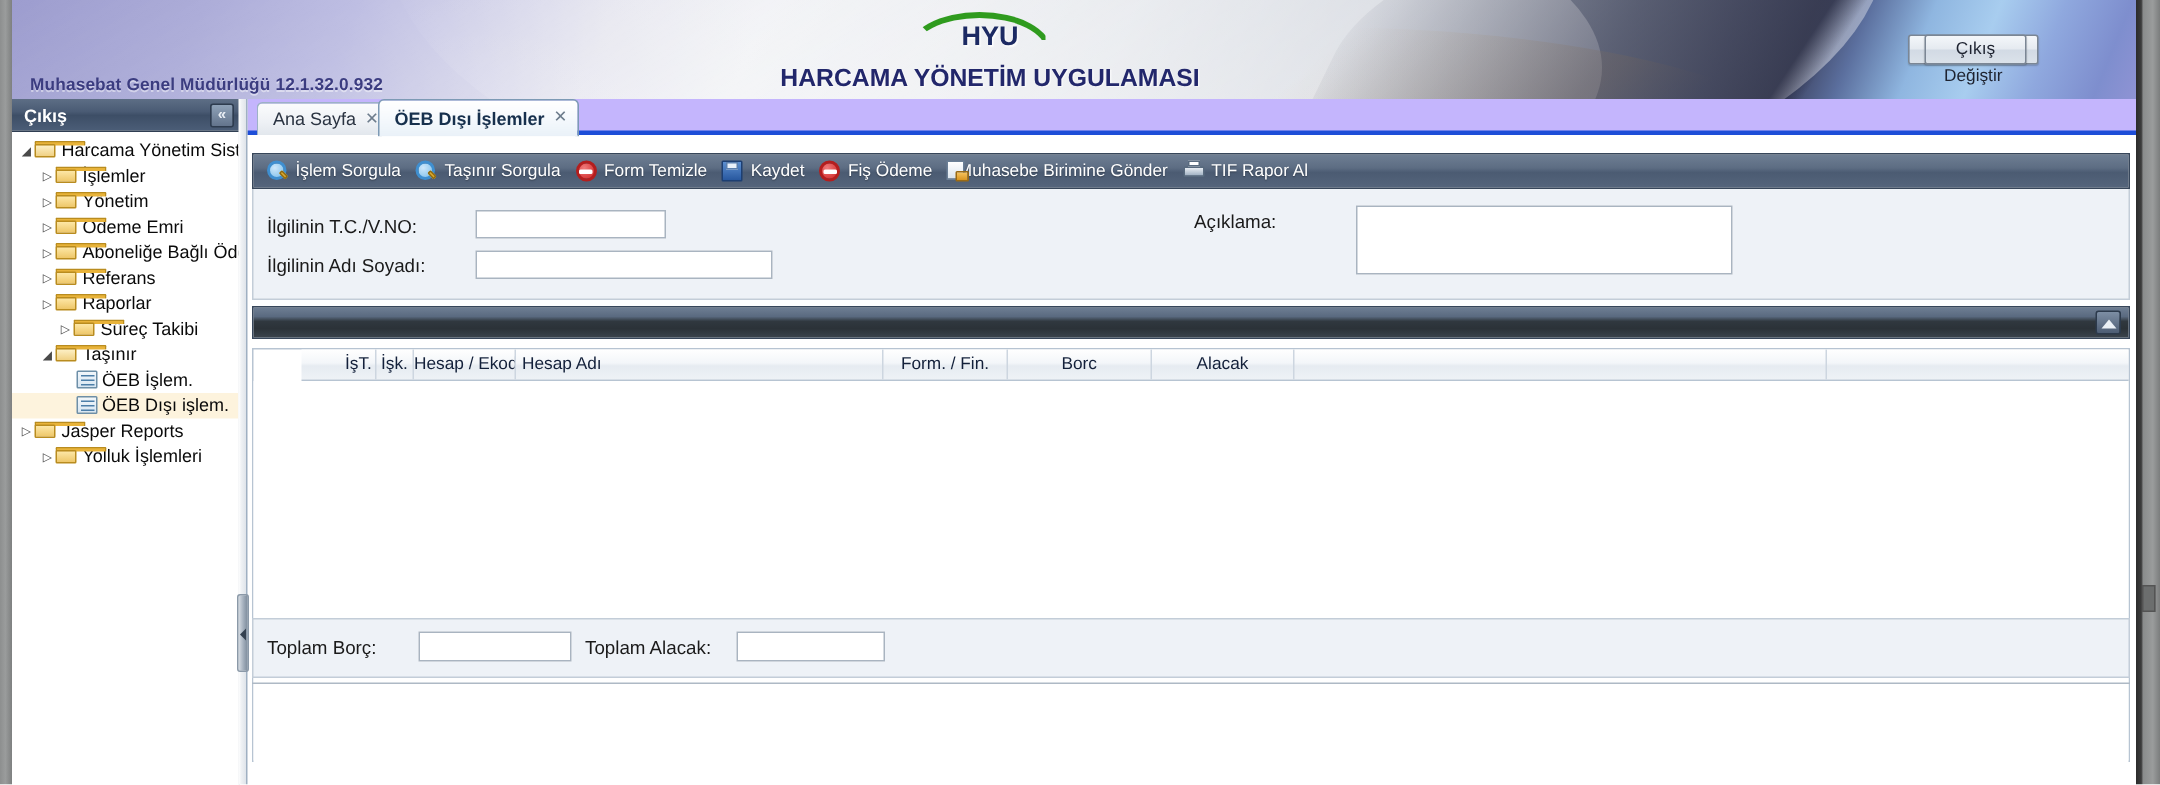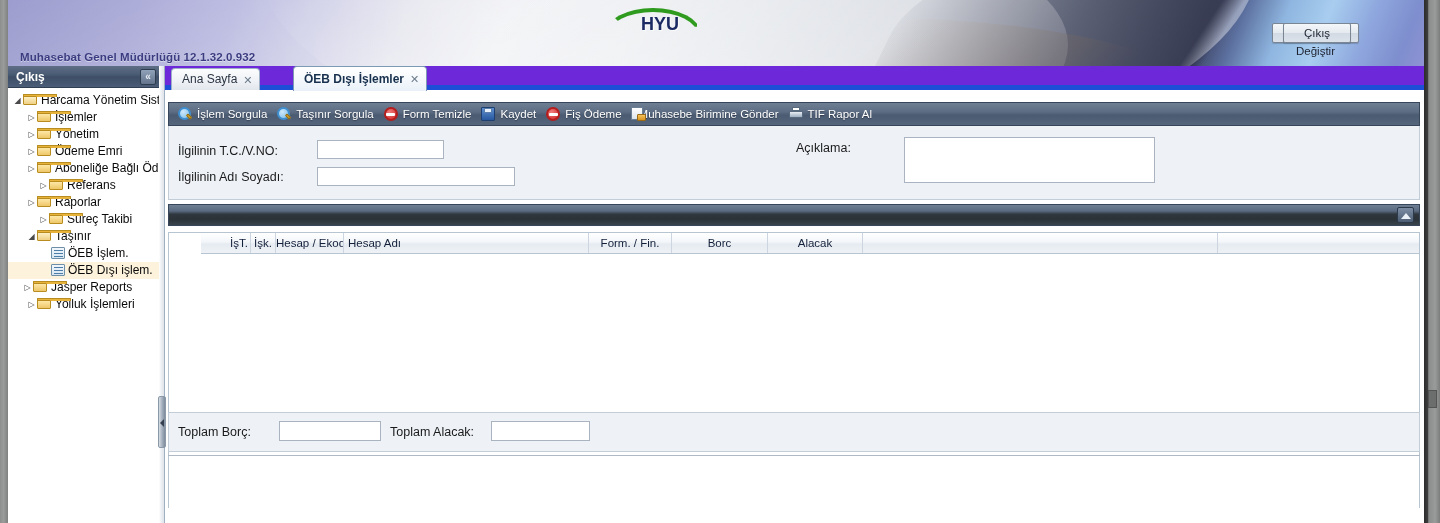--- a/index.html
+++ b/index.html
@@ -204,39 +204,38 @@
   }
   .splitter .grip:after {
     content:""; position:absolute; left:1px; top:22px;
     border-top: 4px solid transparent; border-bottom: 4px solid transparent;
     border-right: 4px solid #34404f;
   }
 
   
   .tabstrip {
     position: absolute; left: 165px; top: 66px; width: 1259px; height: 24px;
-    background: #6d28d9;
-    border-bottom: 5px solid #1d4ed8;
+    background: #c4b5fd;
+    border-bottom: 3px solid #1d4ed8;
   }
   .tab {
     position: absolute; top: 2px; height: 22px; line-height: 21px;
     font-size: 12px; padding: 0 22px 0 10px;
     border: 1px solid #9db2c6; border-bottom: none;
     border-radius: 4px 4px 0 0; cursor: pointer; white-space: nowrap;
   }
   .tab.inactive {
     background: linear-gradient(to bottom,#fbfcfd 0%,#eef1f5 60%,#e2e7ed 100%);
     color: #2b3442;
   }
   .tab.active {
     background: linear-gradient(to bottom,#ffffff 0%,#f4f8fc 55%,#e9f1f8 100%);
     color: #17304d; font-weight: bold;
     border-color: #7d9ab5; top: 0; height: 25px; line-height: 24px;
     z-index: 3;
-    margin-left: 41px;
   }
   #tab-ana { left: 6px; }
   #tab-oeb { left: 87px; }
   .tabx {
     position: absolute; right: 6px; top: 50%; transform: translateY(-50%);
     width: 11px; height: 11px; font-size: 11px; line-height: 11px;
     color: #6d7c8c; text-align: center; cursor: pointer; font-weight: normal;
   }
 
   
@@ -399,44 +398,45 @@
     <div class="swoosh1"></div>
     <div class="swoosh2"></div>
     <div class="swoosh3"></div>
     <div class="stripe"></div>
 
     <div class="app-version">Muhasebat Genel Müdürlüğü 12.1.32.0.932</div>
 
     <div class="logo-wrap">
       <div class="logo-arc"></div>
       <div class="logo-hyu">HYU</div>
+      <div class="logo-sub">HARCAMA YÖNETİM UYGULAMASI</div>
     </div>
 
     <button class="hdr-btn" id="btn-kurum">Kurum Değiştir</button>
     <button class="hdr-btn" id="btn-cikis">Çıkış</button>
   </div>
 
   <div class="menu-panel">
     <div class="menu-head">
       <span>Çıkış</span>
       <span class="menu-collapse">«</span>
     </div>
     <div class="tree" id="tree">
         <div class="tnode" style="padding-left: 4px;"><span class="tw">◢</span><span class="ficon open"><span class="tab"></span><span class="body"></span></span><span class="tlabel">Harcama Yönetim Sistemi</span></div>
         <div class="tnode" style="padding-left: 18px;"><span class="tw">▷</span><span class="ficon"><span class="tab"></span><span class="body"></span></span><span class="tlabel">İşlemler</span></div>
         <div class="tnode" style="padding-left: 18px;"><span class="tw">▷</span><span class="ficon"><span class="tab"></span><span class="body"></span></span><span class="tlabel">Yönetim</span></div>
         <div class="tnode" style="padding-left: 18px;"><span class="tw">▷</span><span class="ficon"><span class="tab"></span><span class="body"></span></span><span class="tlabel">Ödeme Emri</span></div>
         <div class="tnode" style="padding-left: 18px;"><span class="tw">▷</span><span class="ficon"><span class="tab"></span><span class="body"></span></span><span class="tlabel">Aboneliğe Bağlı Ödemeler</span></div>
-        <div class="tnode" style="padding-left: 30px;"><span class="tw">▷</span><span class="ficon"><span class="tab"></span><span class="body"></span></span><span class="tlabel">Referans</span></div>
+        <div class="tnode" style="padding-left: 18px;"><span class="tw">▷</span><span class="ficon"><span class="tab"></span><span class="body"></span></span><span class="tlabel">Referans</span></div>
         <div class="tnode" style="padding-left: 18px;"><span class="tw">▷</span><span class="ficon"><span class="tab"></span><span class="body"></span></span><span class="tlabel">Raporlar</span></div>
         <div class="tnode" style="padding-left: 18px; margin-left: 12px;"><span class="tw">▷</span><span class="ficon"><span class="tab"></span><span class="body"></span></span><span class="tlabel">Süreç Takibi</span></div>
         <div class="tnode" style="padding-left: 18px;"><span class="tw">◢</span><span class="ficon open"><span class="tab"></span><span class="body"></span></span><span class="tlabel">Taşınır</span></div>
         <div class="tnode" style="padding-left: 32px;"><span class="tw"></span><span class="dicon"></span><span class="tlabel">ÖEB İşlem.</span></div>
         <div class="tnode sel" style="padding-left: 32px;"><span class="tw"></span><span class="dicon"></span><span class="tlabel">ÖEB Dışı işlem.</span></div>
-        <div class="tnode" style="padding-left: 14px;"><span class="tw">▷</span><span class="ficon"><span class="tab"></span><span class="body"></span></span><span class="tlabel">Jasper Reports</span></div>
+        <div class="tnode" style="padding-left: 4px;"><span class="tw">▷</span><span class="ficon"><span class="tab"></span><span class="body"></span></span><span class="tlabel">Jasper Reports</span></div>
         <div class="tnode" style="padding-left: 18px;"><span class="tw">▷</span><span class="ficon"><span class="tab"></span><span class="body"></span></span><span class="tlabel">Yolluk İşlemleri</span></div>
       </div>
   </div>
 
   <div class="splitter">
     <div class="grip"></div>
   </div>
 
   <div class="tabstrip">
     <div class="tab inactive" id="tab-ana">

